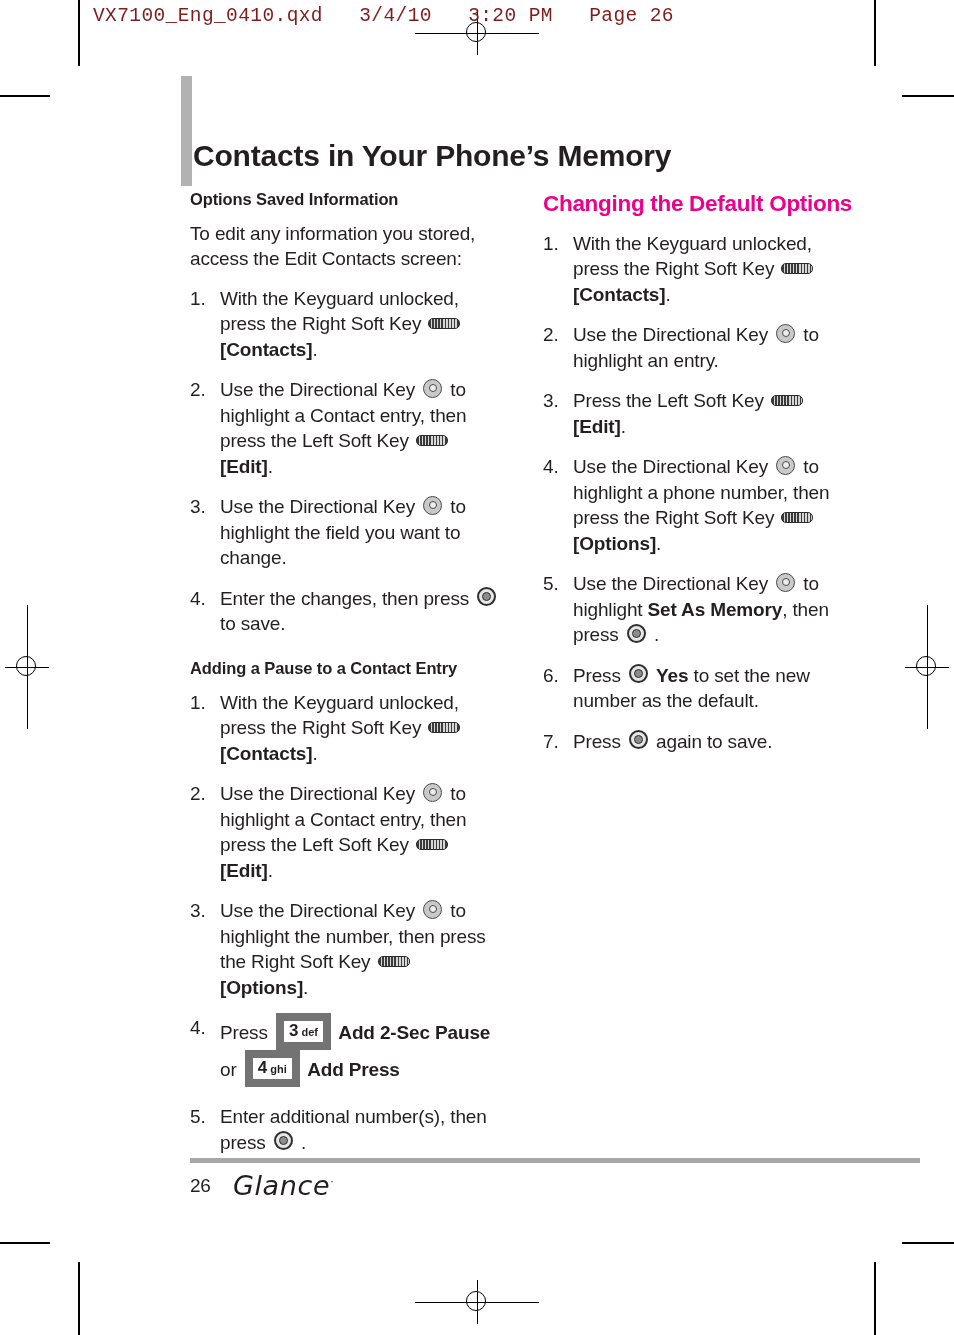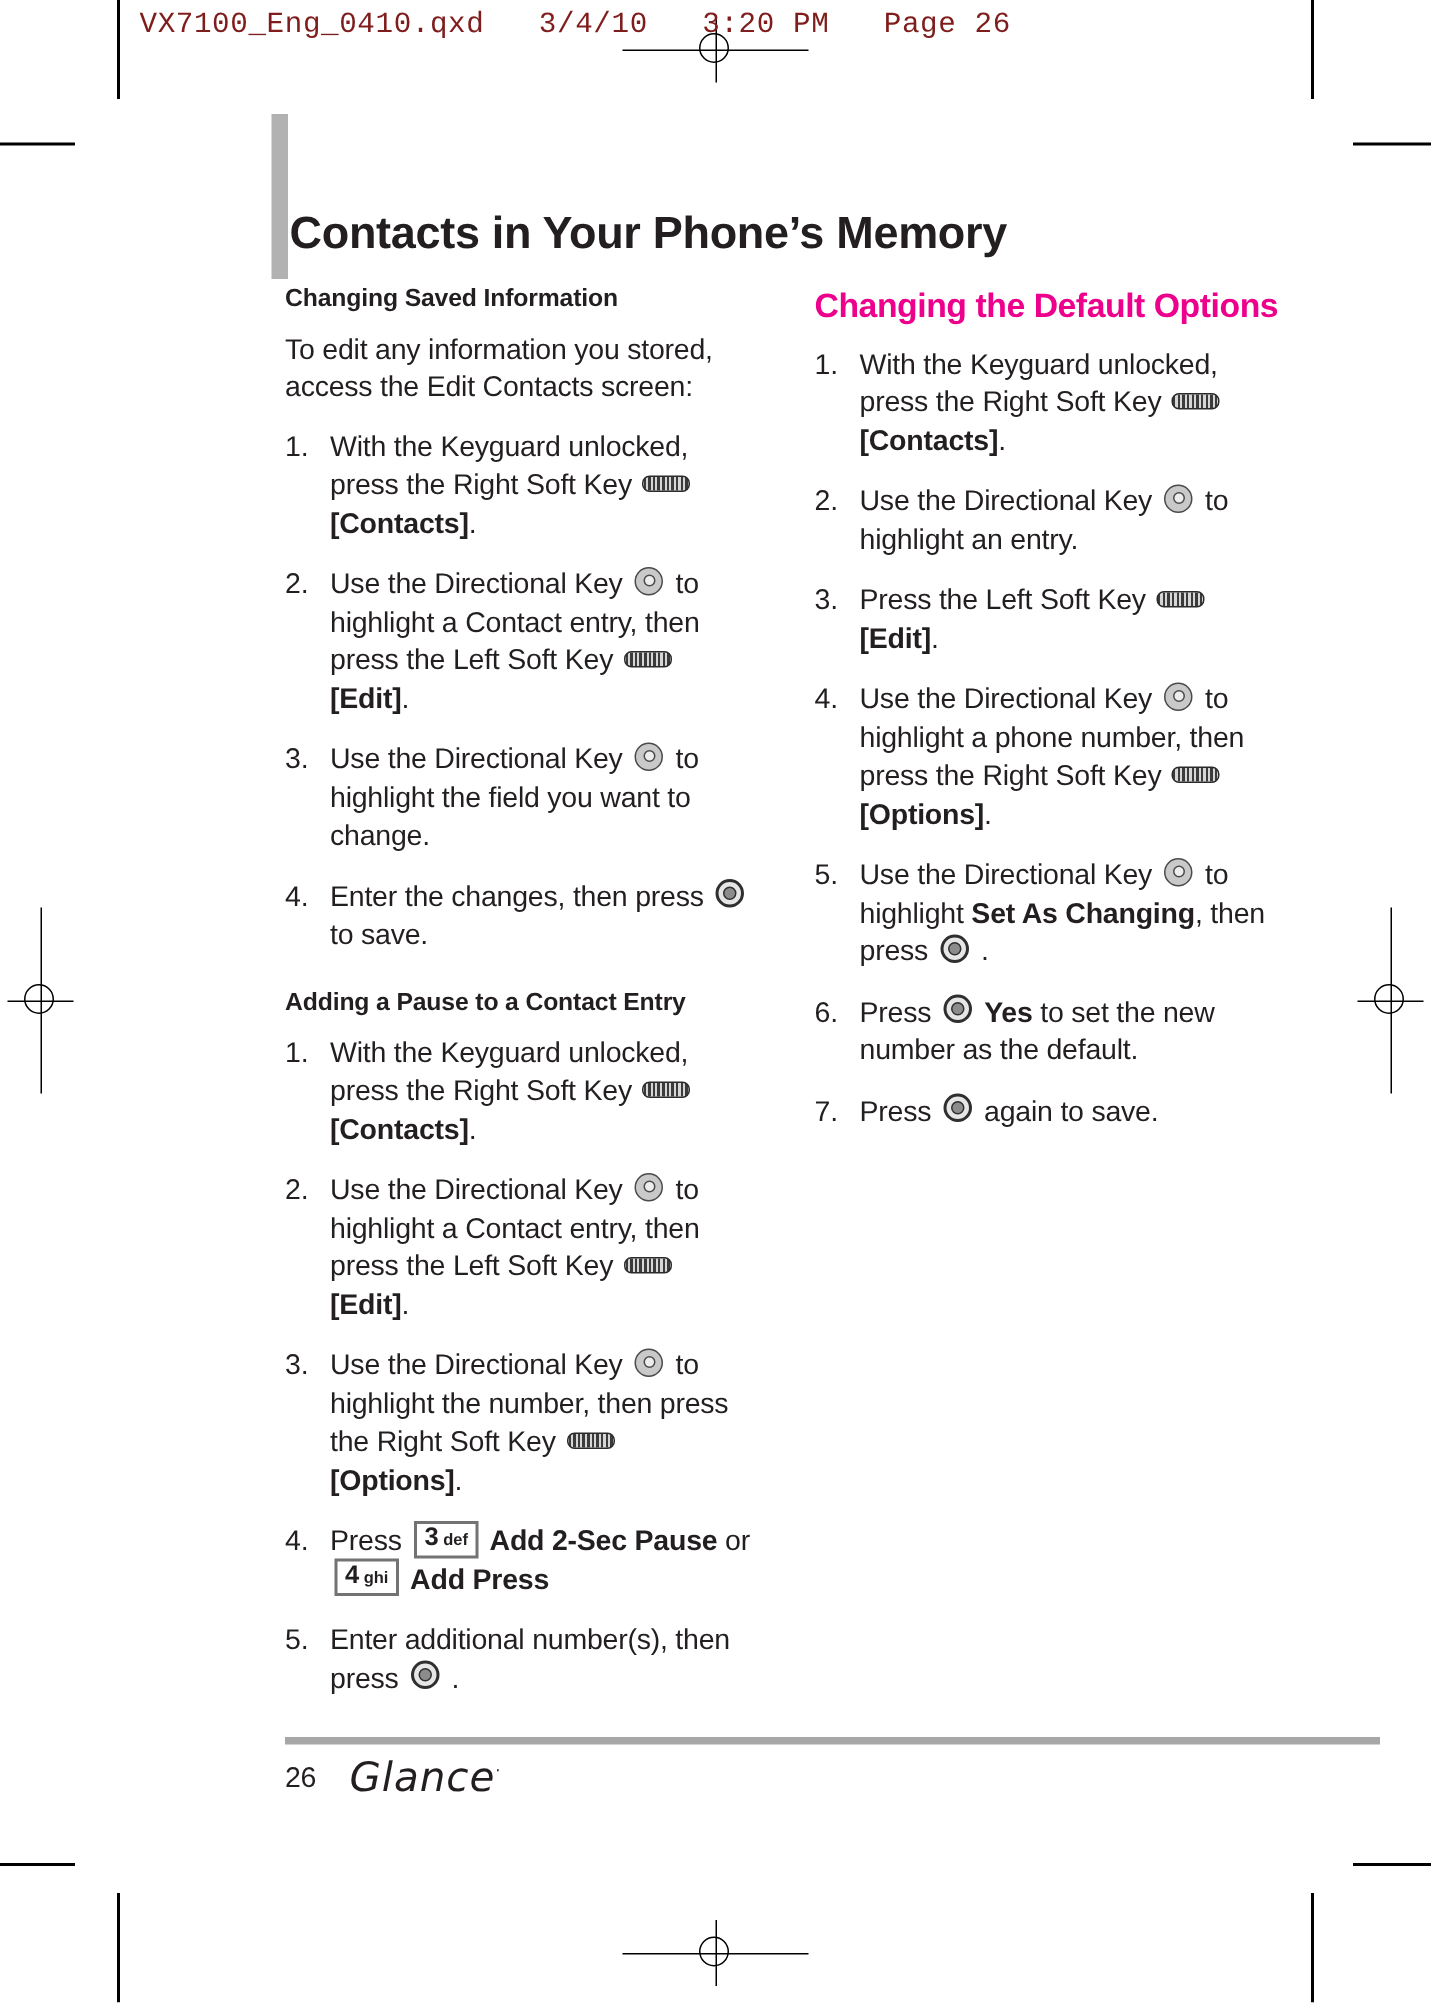--- a/index.html
+++ b/index.html
@@ -87,21 +87,21 @@
   }
   .okkey::after{
     content:"";position:absolute;left:50%;top:50%;
     width:9px;height:9px;margin:-4.5px 0 0 -4.5px;border-radius:50%;
     background:#8c8c8c;border:1.5px solid #2f2f2f;box-sizing:border-box;
   }
 
   
   .numkey{
     display:inline-block;vertical-align:middle;position:relative;top:-2px;
-    border:2px solid #737373;border-radius:0;background:#fff;
+    border:8px solid #737373;border-radius:0;background:#fff;
     padding:0 5px 1px 5px;margin:0 3px;line-height:17px;white-space:nowrap;
   }
   .numkey .d{font-size:17px;font-weight:bold;letter-spacing:0;}
   .numkey .l{font-size:11px;font-weight:bold;margin-left:3px;letter-spacing:0;}
 
   
   .foot-rule{position:absolute;left:146px;top:1158px;width:730px;height:5px;background:#a7a7a7;}
   .foot-num{position:absolute;left:146px;top:1175px;font-size:19px;letter-spacing:-0.3px;}
   .foot-logo{
     position:absolute;left:189px;top:1170px;
@@ -144,21 +144,21 @@
   </div>
 
 <div class="filehdr">VX7100_Eng_0410.qxd   3/4/10   3:20 PM   Page 26</div>
 
 <div class="page">
 
   <div class="title-bar"></div>
   <h1 class="page-title">Contacts in Your Phone’s Memory</h1>
 
   <div class="col col-left">
-    <h3 class="sub">Changing Saved Information</h3>
+    <h3 class="sub">Options Saved Information</h3>
     <p class="body">To edit any information you stored, access the Edit Contacts screen:</p>
     <ol class="steps">
         <li><span class="num">1.</span><span>With the Keyguard unlocked, press the Right Soft Key </span><span class="ico softkey"></span><span> </span><b>[Contacts]</b><span>.</span></li>
         <li><span class="num">2.</span><span>Use the Directional Key </span><span class="ico dirkey"></span><span> to highlight a Contact entry, then press the Left Soft Key </span><span class="ico softkey"></span><span> </span><b>[Edit]</b><span>.</span></li>
         <li><span class="num">3.</span><span>Use the Directional Key </span><span class="ico dirkey"></span><span> to highlight the field you want to change.</span></li>
         <li><span class="num">4.</span><span>Enter the changes, then press </span><span class="ico okkey"></span><span> to save.</span></li>
       </ol>
 
     <h3 class="sub" style="margin-top:22px;">Adding a Pause to a Contact Entry</h3>
     <ol class="steps">
@@ -170,21 +170,21 @@
       </ol>
   </div>
 
   <div class="col col-right">
     <h2 class="pink">Changing the Default Options</h2>
     <ol class="steps">
         <li><span class="num">1.</span><span>With the Keyguard unlocked, press the Right Soft Key </span><span class="ico softkey"></span><span> </span><b>[Contacts]</b><span>.</span></li>
         <li><span class="num">2.</span><span>Use the Directional Key </span><span class="ico dirkey"></span><span> to highlight an entry.</span></li>
         <li><span class="num">3.</span><span>Press the Left Soft Key </span><span class="ico softkey"></span><span> </span><b>[Edit]</b><span>.</span></li>
         <li><span class="num">4.</span><span>Use the Directional Key </span><span class="ico dirkey"></span><span> to highlight a phone number, then press the Right Soft Key </span><span class="ico softkey"></span><span> </span><b>[Options]</b><span>.</span></li>
-        <li><span class="num">5.</span><span>Use the Directional Key </span><span class="ico dirkey"></span><span> to highlight </span><b>Set As Changing</b><span>, then press </span><span class="ico okkey"></span><span> .</span></li>
+        <li><span class="num">5.</span><span>Use the Directional Key </span><span class="ico dirkey"></span><span> to highlight </span><b>Set As Memory</b><span>, then press </span><span class="ico okkey"></span><span> .</span></li>
         <li><span class="num">6.</span><span>Press </span><span class="ico okkey"></span><span> </span><b>Yes</b><span> to set the new number as the default.</span></li>
         <li><span class="num">7.</span><span>Press </span><span class="ico okkey"></span><span> again to save.</span></li>
       </ol>
   </div>
 
   <div class="foot-rule"></div>
   <div class="foot-num">26</div>
   <div class="foot-logo">
     <span>Glance</span><span class="tm">·</span>
   </div>

